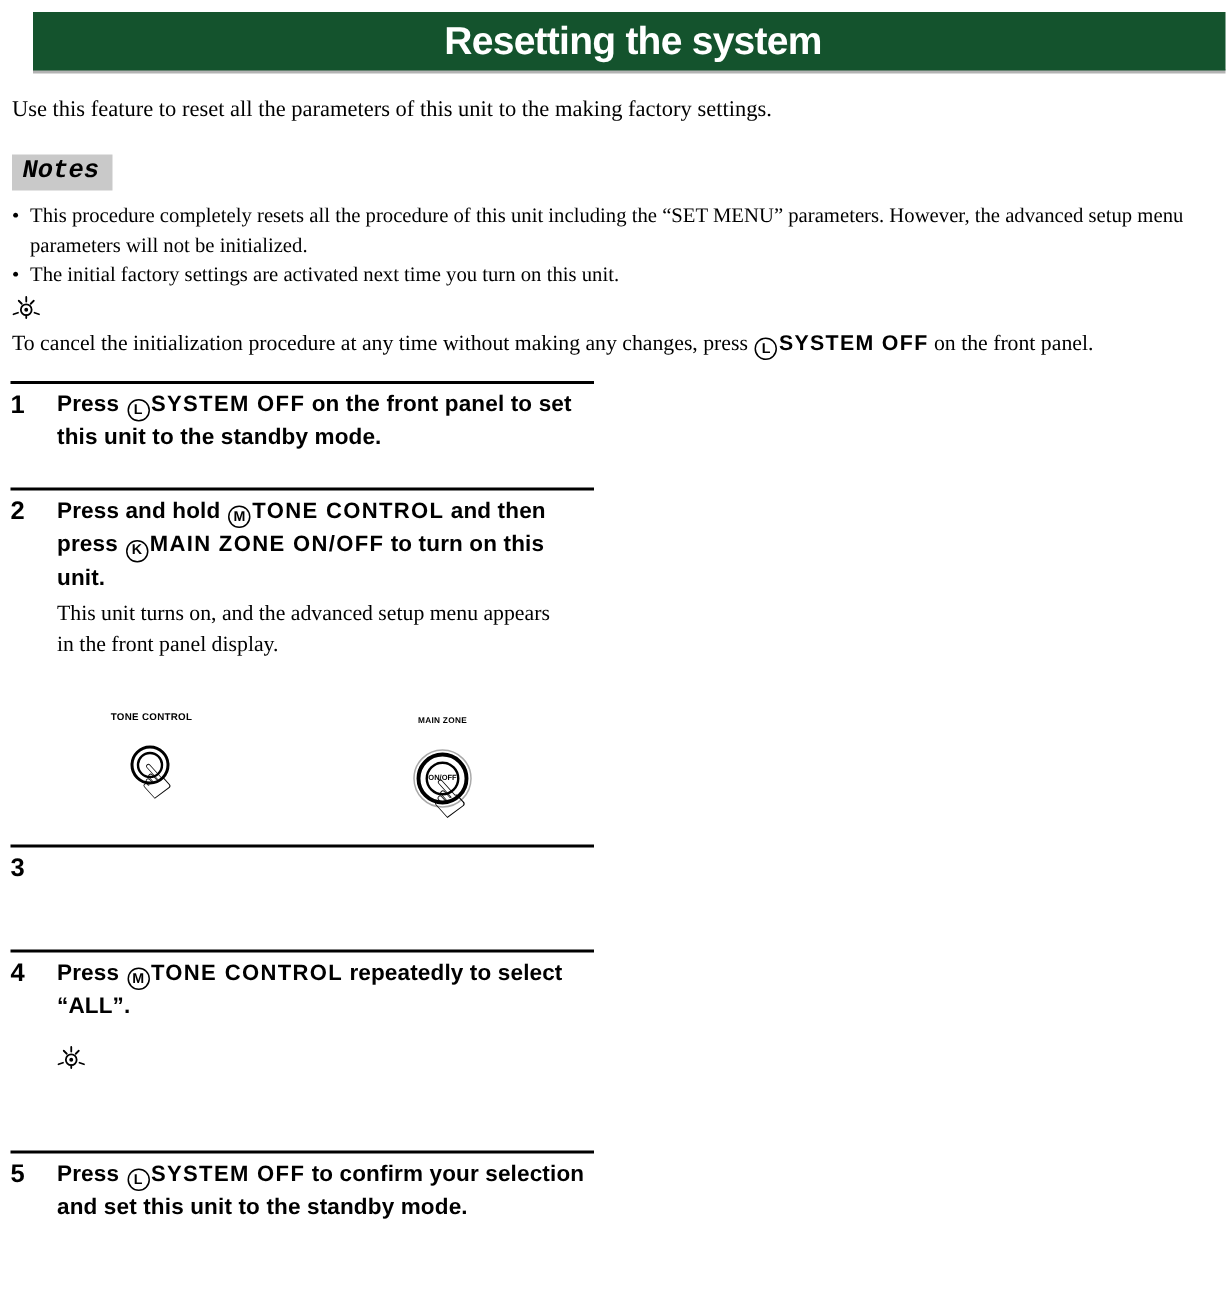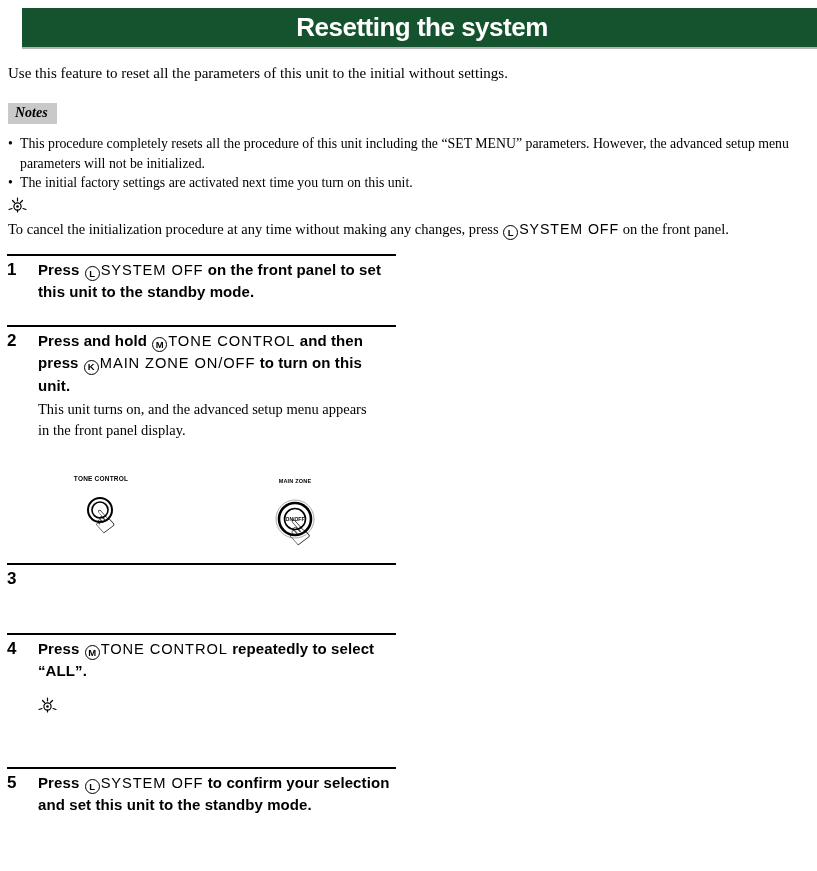--- a/index.html
+++ b/index.html
@@ -12,22 +12,22 @@
              display:flex;align-items:center;justify-content:center;
              box-shadow:0 2px 0 #b3b3b3;}
   .title-bar .t{color:#fff;font-family:"Liberation Sans",sans-serif;
                 font-weight:bold;font-size:26px;letter-spacing:-0.5px;}
 
   
   .intro{left:8px;top:63px;width:802px;font-size:15px;line-height:20px;}
 
   
   .notes-badge{left:8px;top:103px;background:#c9c9c9;padding:2px 9px 3px 7px;
-               font-family:Liberation Serif, serif;font-weight:bold;
-               font-style:italic;font-size:14px;}
+               font-family:Liberation Mono, monospace;font-weight:bold;
+               font-style:italic;font-size:17px;}
 
   
   .notes{left:8px;top:134px;width:804px;font-size:13.8px;line-height:19.5px;}
   .note{display:flex;}
   .note .bullet{width:12px;flex-shrink:0;}
 
   
   .tip-icon{width:19px;height:17px;display:inline-block;}
   .tip1-icon{left:8px;top:197px;}
   .top-tip{left:8px;top:219px;width:806px;font-size:14.5px;line-height:20px;}
@@ -50,21 +50,21 @@
   .step-tip-text{font-family:"Liberation Serif",serif;font-weight:normal;
                  font-size:14.2px;line-height:19.5px;letter-spacing:0;
                  margin-top:3px;width:345px;}
 
   
   .key-circle{display:inline-flex;align-items:center;justify-content:center;
               width:13px;height:13px;border:1.5px solid #000;border-radius:50%;
               font-family:"Liberation Sans",sans-serif;font-weight:bold;
               font-size:9.5px;line-height:1;letter-spacing:0;
               vertical-align:-2px;margin:0 1px 0 1px;font-style:normal;}
-  .key-label{font-family:"Liberation Sans",sans-serif;font-weight:normal;
+  .key-label{font-family:"Liberation Sans",sans-serif;font-weight:bold;
              letter-spacing:0.9px;font-size:0.98em;margin-top:12px;}
 
   
   .illus{position:relative;height:110px;margin-top:19px;width:356px;
          font-family:"Liberation Sans",sans-serif;}
   .illus-left{position:absolute;left:30px;top:7px;width:66px;text-align:center;}
   .illus-label{font-size:6.5px;font-weight:bold;letter-spacing:0.2px;}
   .illus-label.sm{font-size:5.5px;}
   .btn-wrap{position:relative;display:inline-block;margin-top:5px;}
   .hand{position:absolute;font-family:"DejaVu Sans",sans-serif;font-size:30px;
@@ -78,21 +78,21 @@
          align-items:center;justify-content:center;font-size:5px;
          font-weight:bold;letter-spacing:0;pointer-events:none;}
 </style>
 </head>
 <body>
 
 <div class="abs title-bar">
   <span class="t">Resetting the system</span>
 </div>
 
-<div class="abs intro">Use this feature to reset all the parameters of this unit to the initial without settings.</div>
+<div class="abs intro">Use this feature to reset all the parameters of this unit to the making factory settings.</div>
 
 <div class="abs notes-badge">Notes</div>
 <div class="abs notes">
   <div class="note">
     <span class="bullet">•</span>
     <span>This procedure completely resets all the procedure of this unit including the “SET MENU” parameters. However, the advanced setup menu parameters will not be initialized.</span>
   </div>
   <div class="note">
     <span class="bullet">•</span>
     <span>The initial factory settings are activated next time you turn on this unit.</span>

